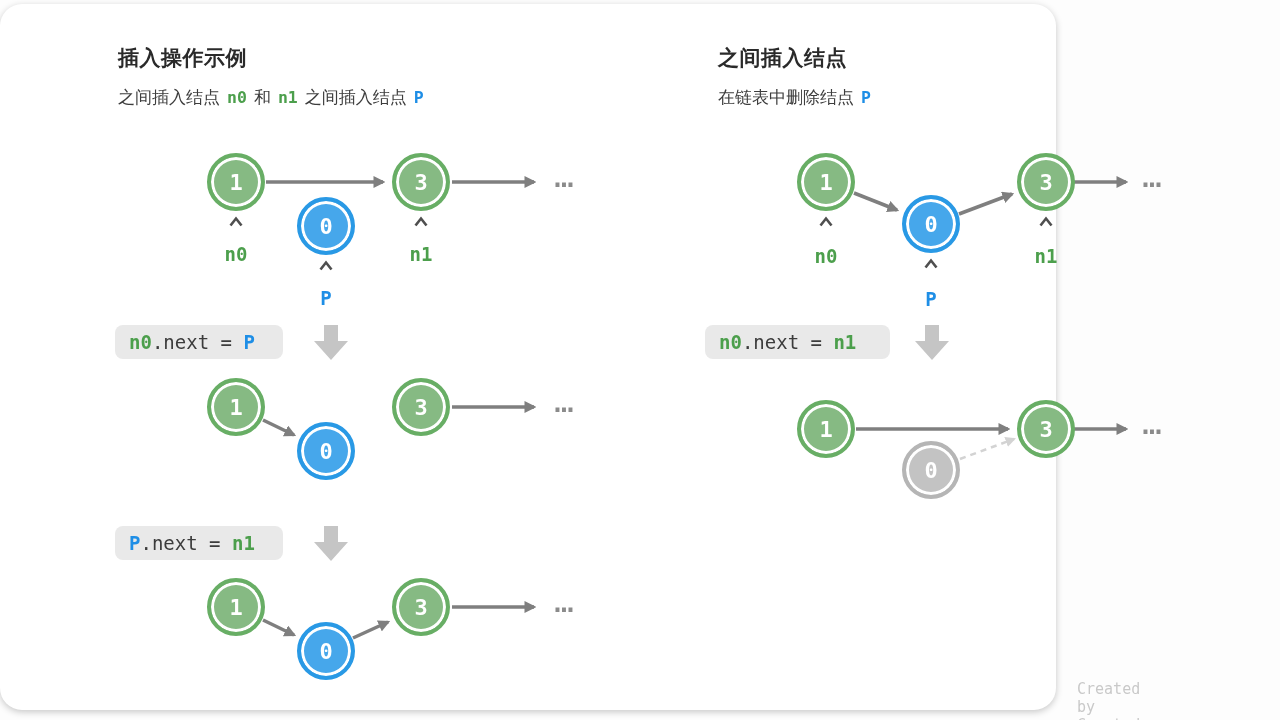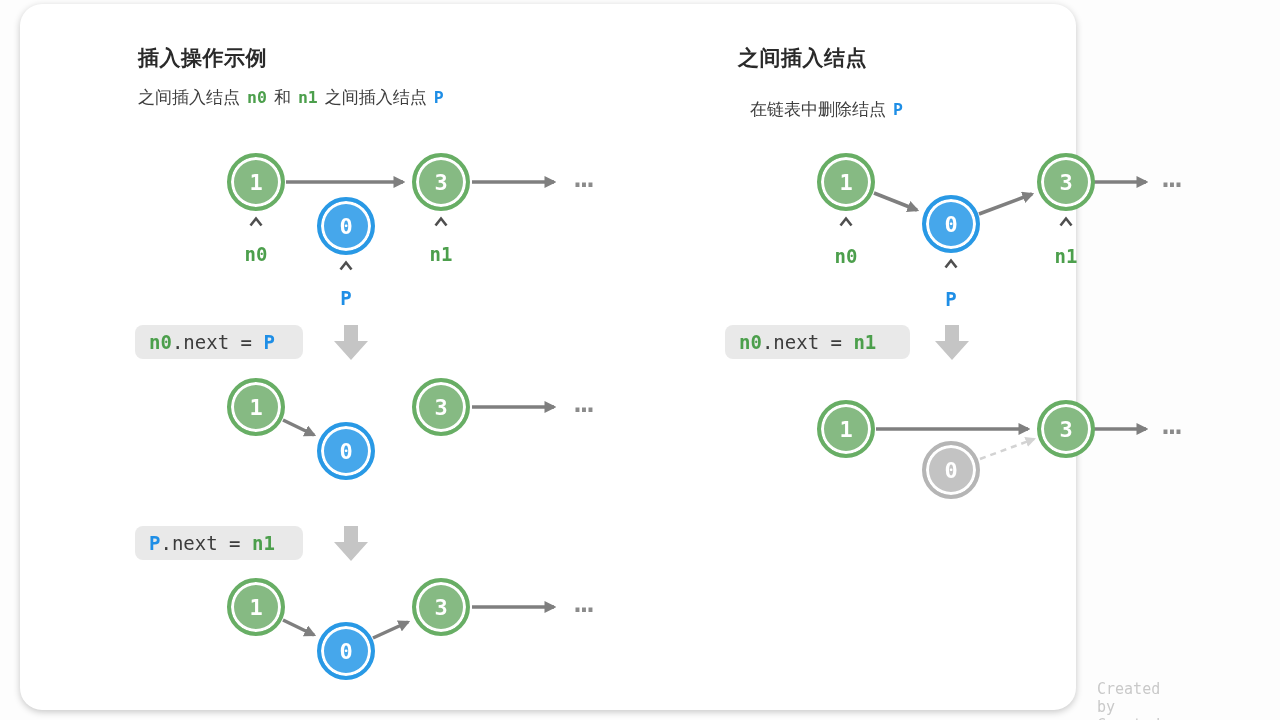--- a/index.html
+++ b/index.html
@@ -1,17 +1,17 @@
 <!DOCTYPE html>
 <html><head>
 <meta charset="utf-8">
 <style>
   html,body{margin:0;padding:0;width:1280px;height:720px;background:#fdfdfd;overflow:hidden;
     font-family:"Liberation Sans","DejaVu Sans",sans-serif;}
-  .card{position:absolute;left:20px;top:4px;width:1056px;height:706px;background:#ffffff;
+  .card{position:absolute;left:0;top:4px;width:1056px;height:706px;background:#ffffff;
     border-radius:22px;box-shadow:0 2px 7px rgba(0,0,0,.22);}
   .layer{position:absolute;left:0;top:0;width:1268px;height:706px;pointer-events:none;}
   .abs{position:absolute;}
   .panel-title{font-size:21px;font-weight:bold;color:#2a2a2a;letter-spacing:.5px;}
   .panel-sub{font-size:17px;color:#3d3d3d;white-space:pre;}
   .tok{font-family:"DejaVu Sans Mono",monospace;font-weight:bold;font-size:16.5px;margin:0 7px;}
   .tok-green{color:#4c9f4c;}
   .tok-blue{color:#1e8ee6;}
   .node{position:absolute;width:50px;height:50px;border-radius:50%;
     box-shadow:inset 0 0 0 3px #ffffff;display:flex;align-items:center;justify-content:center;}
@@ -114,21 +114,21 @@
         <span>0</span>
       </div>
     <div class="node green" style="left:392px;top:574px;">
         <span>3</span>
       </div>
     <div class="ellipsis" style="left:564px;top:605px;">...</div>
   </section>
 
   <section>
     <div class="abs panel-title" style="left:718px;top:40px;">之间插入结点</div>
-    <p class="abs panel-sub" style="left:718px;top:82px;margin:12px;"><span>在链表中删除结点</span><span class="tok tok-blue">P</span></p>
+    <p class="abs panel-sub" style="left:718px;top:82px;margin:0;"><span>在链表中删除结点</span><span class="tok tok-blue">P</span></p>
 
     <div class="node green" style="left:797px;top:149px;">
         <span>1</span>
       </div>
     <div class="node blue" style="left:902px;top:191px;">
         <span>0</span>
       </div>
     <div class="node green" style="left:1017px;top:149px;">
         <span>3</span>
       </div>

